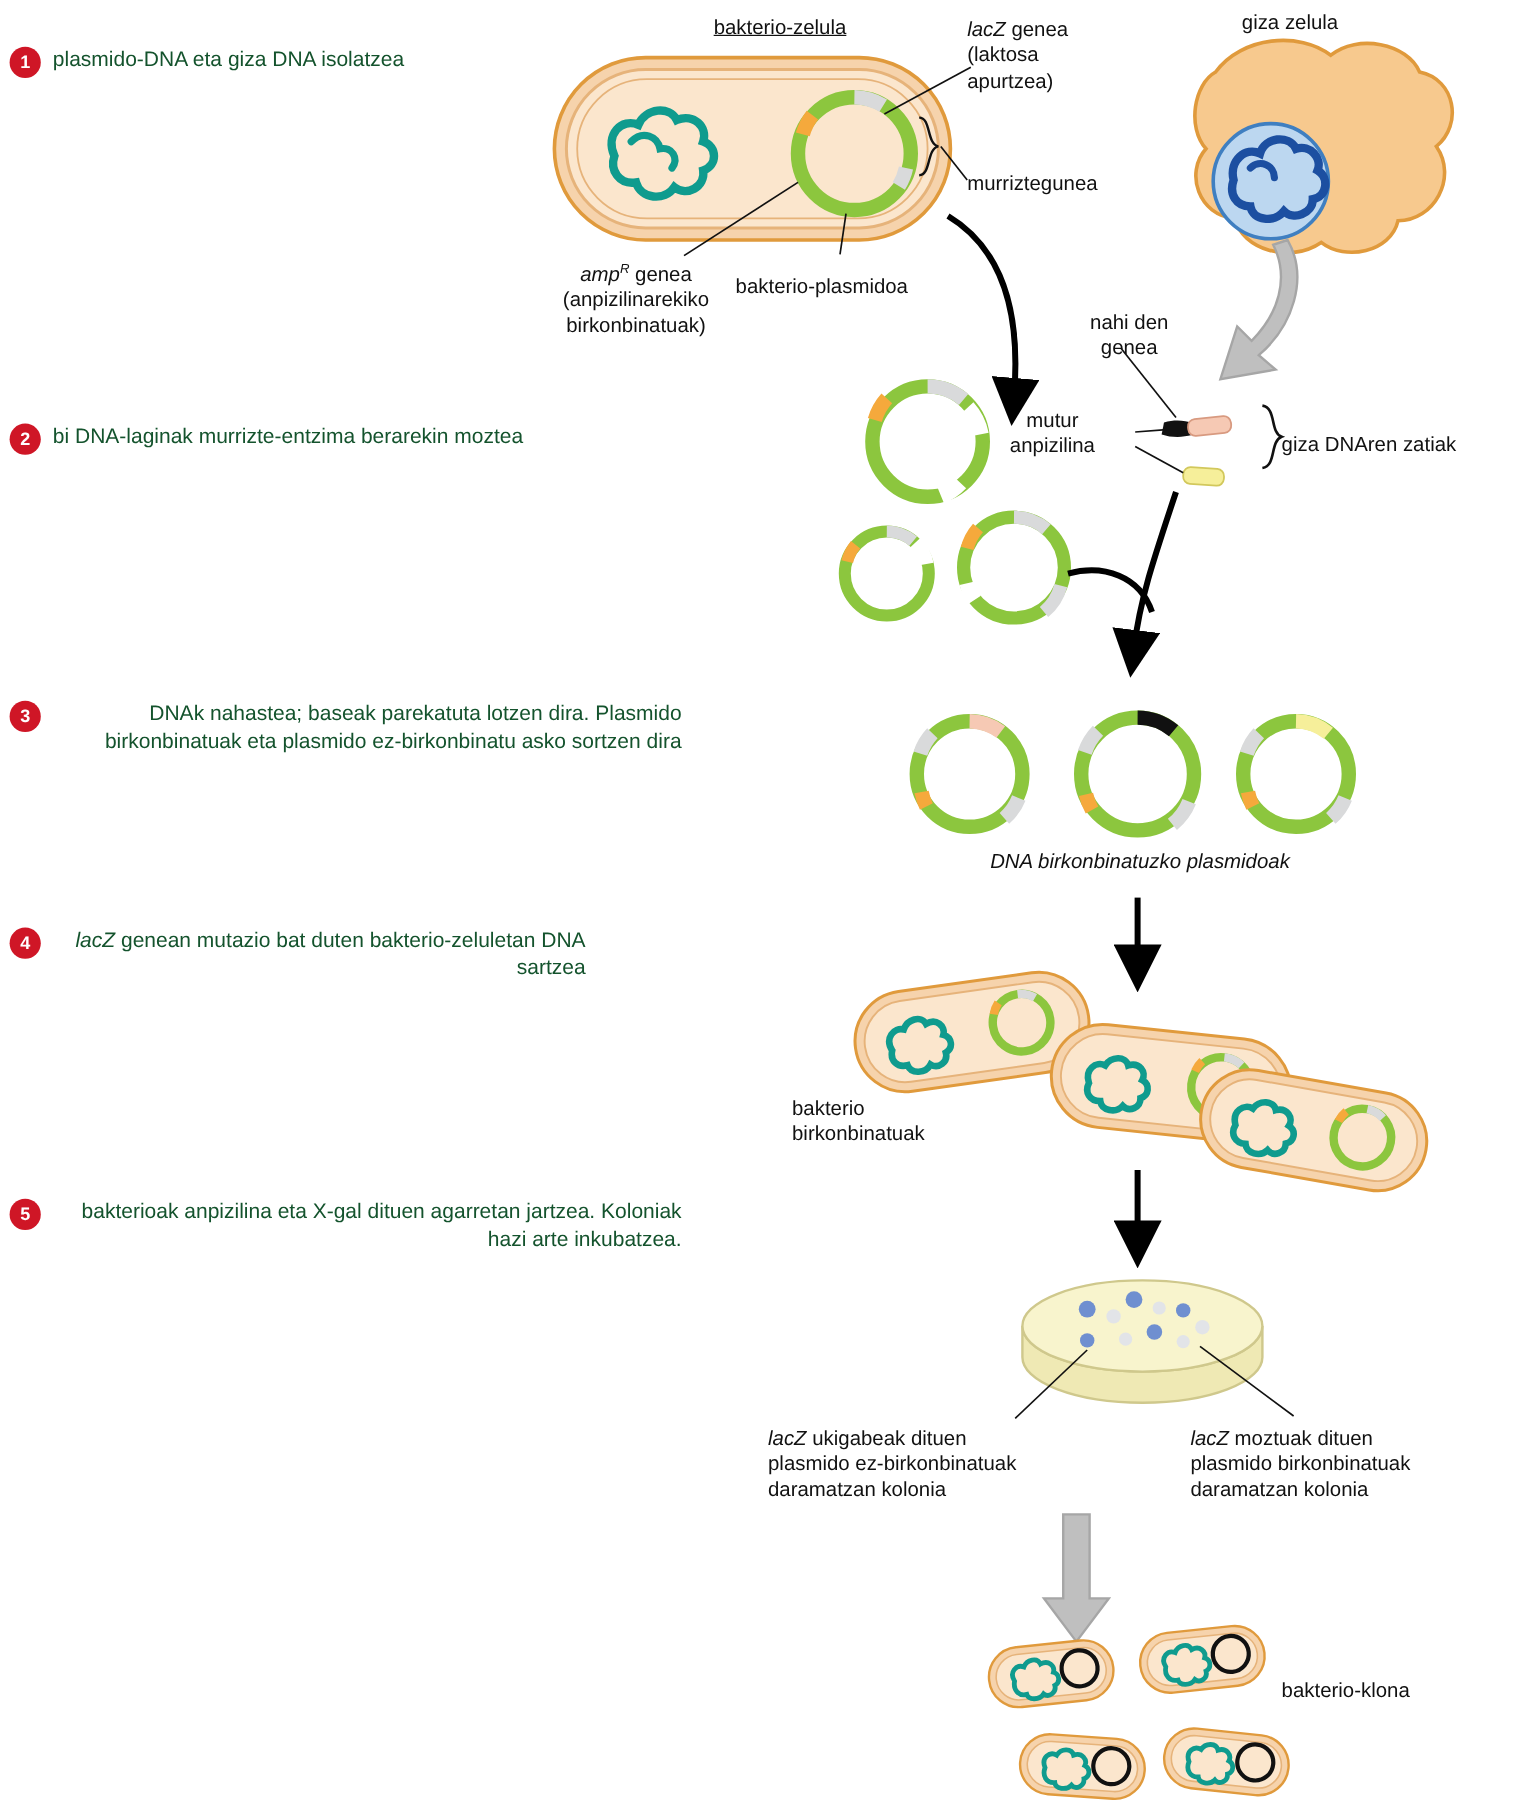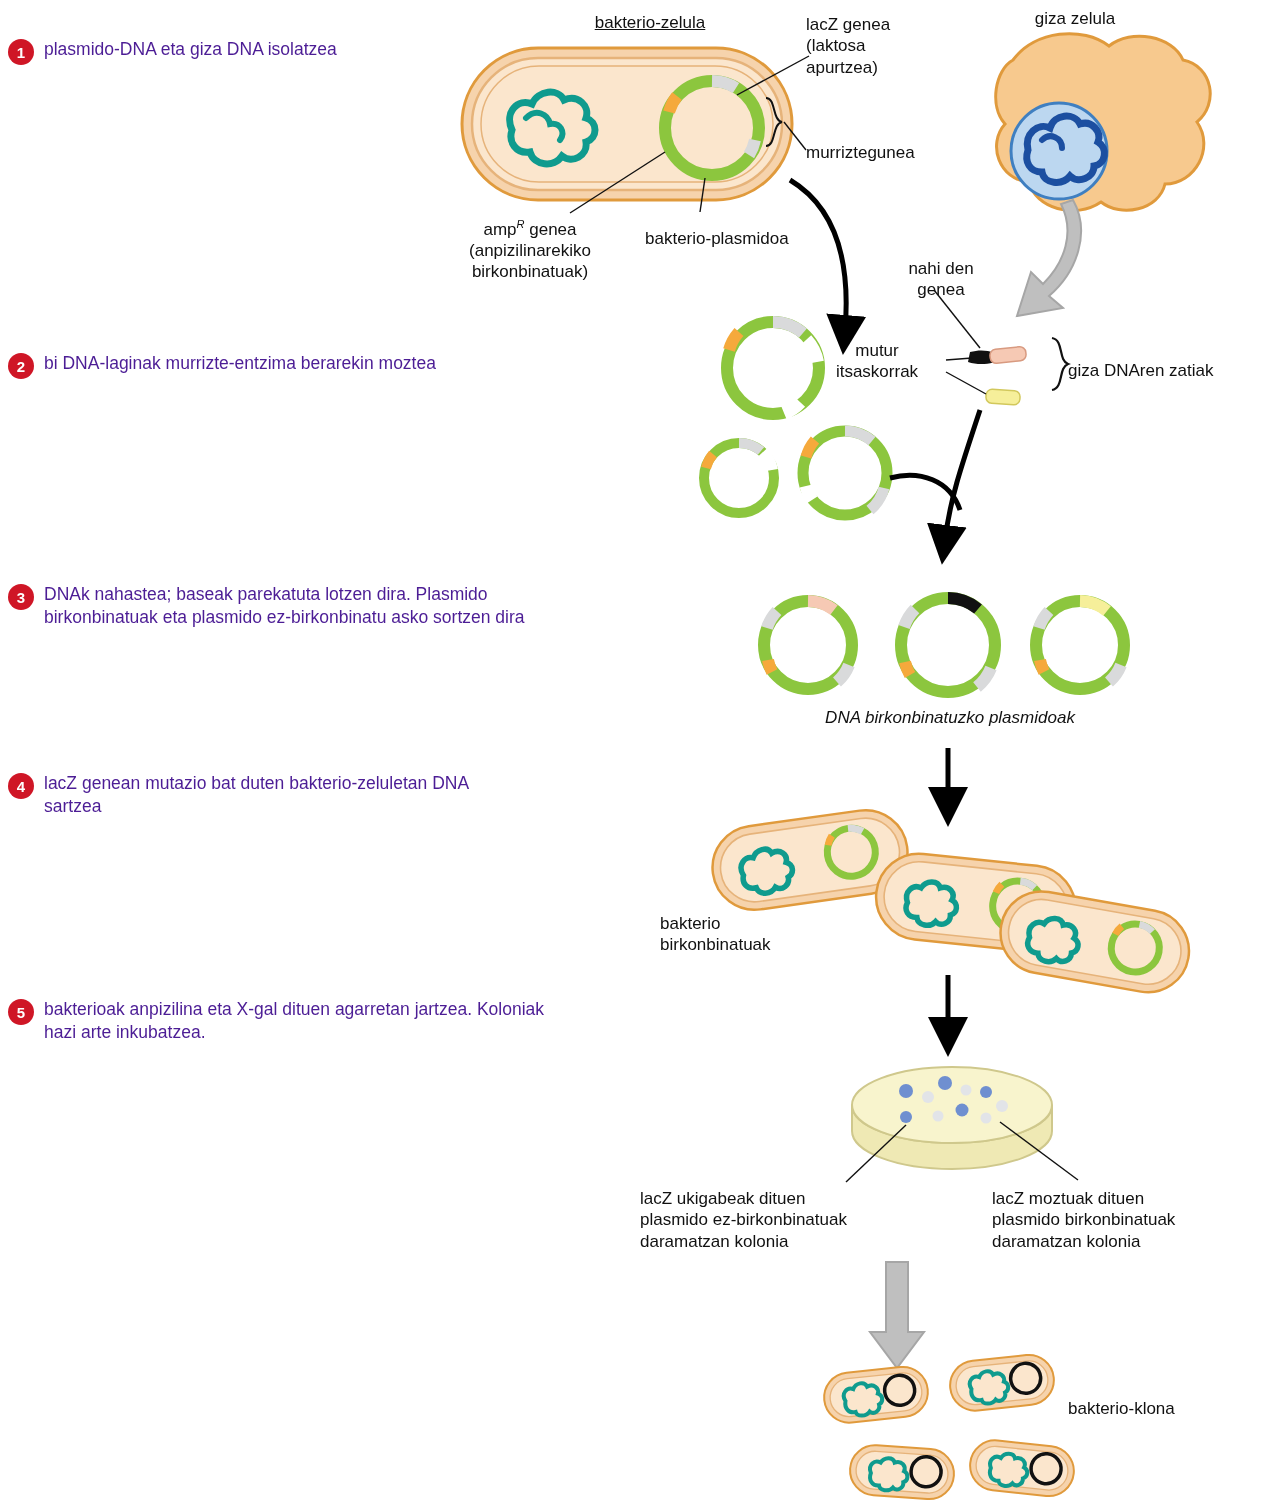--- a/index.html
+++ b/index.html
@@ -44,31 +44,32 @@
     font-weight: bold;
     display: flex;
     align-items: center;
     justify-content: center;
     line-height: 1;
     margin-top: 1px;
   }
   .step-text {
     font-size: 17.5px;
     line-height: 1.32;
-    color: #4c1d95;
+    color: #14532d;
     max-width: 530px;
+    text-align: right;
   }
   .lbl {
     position: absolute;
     font-size: 17px;
     line-height: 1.25;
     color: #111111;
   }
   .lbl.c { text-align: center; }
-  .ital { }
+  .ital { font-style: italic; }
   .sup { font-size: 11px; vertical-align: super; font-style: italic; }
 </style>
 </head>
 <body>
 
 <div class="stage">
 
   <svg class="art" viewBox="0 0 1280 1508">
     <defs>
       <marker id="ah" markerWidth="8" markerHeight="8" refX="3" refY="4" orient="auto">
@@ -285,30 +286,30 @@
   <div class="lbl c" style="left:980px; top:8px; width:190px;">giza zelula</div>
 
   <div class="lbl" style="left:806px; top:142px; width:200px;">murriztegunea</div>
 
   <div class="lbl c" style="left:420px; top:218px; width:220px;">
     <span class="ital">amp</span><span class="sup">R</span><span> genea</span><br>
     <span>(anpizilinarekiko</span><br>
     <span>birkonbinatuak)</span>
   </div>
 
-  <div class="lbl" style="left:613px; top:228px; width:260px;margin-left:32px;">bakterio-plasmidoa</div>
+  <div class="lbl" style="left:613px; top:228px; width:260px;">bakterio-plasmidoa</div>
 
   <div class="lbl c" style="left:876px; top:258px; width:130px;">
     <span>nahi den</span><br>
     <span>genea</span>
   </div>
 
   <div class="lbl c" style="left:812px; top:340px; width:130px;">
     <span>mutur</span><br>
-    <span>itsaskorrak</span>
+    <span>anpizilina</span>
   </div>
 
   <div class="lbl" style="left:1068px; top:360px; width:220px;">giza DNAren zatiak</div>
 
   <div class="lbl c" style="left:720px; top:707px; width:460px;font-style:italic;">DNA birkonbinatuzko plasmidoak</div>
 
   <div class="lbl" style="left:660px; top:913px; width:230px;">
     <span>bakterio</span><br>
     <span>birkonbinatuak</span>
   </div>

